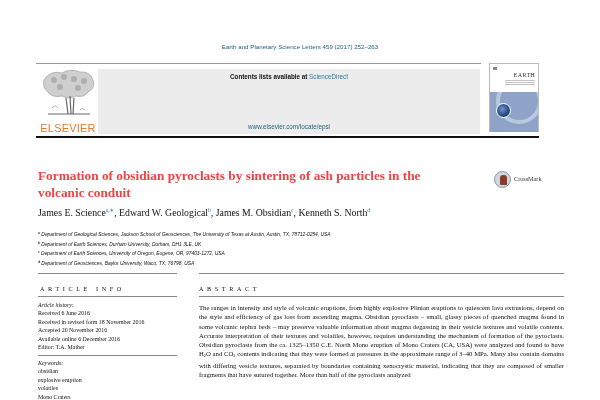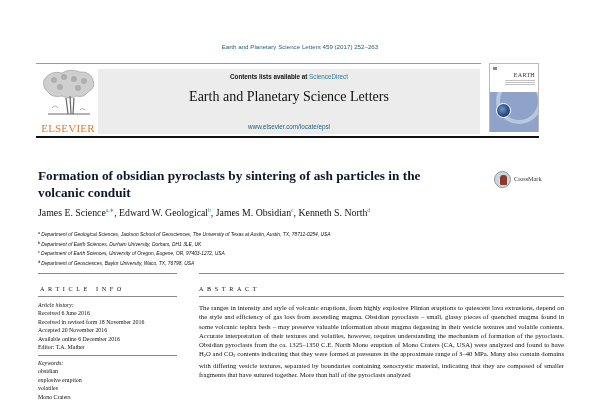--- a/index.html
+++ b/index.html
@@ -9,21 +9,21 @@
     .journal-ref {
       position: absolute; top: 43px; left: 0; width: 600px; text-align: center;
       font-size: 6.2px; color: #1f5f7a; font-family: "Liberation Sans", sans-serif;
     }
     .top-rule { position: absolute; top: 63px; left: 36px; width: 445px; height: 1px; background: #999; }
 
     .elsevier-logo { position: absolute; top: 68px; left: 38px; width: 60px; height: 66px; }
     .tree { position: absolute; top: 0; left: 2px; width: 56px; height: 52px; }
     .elsevier-word {
       position: absolute; bottom: 0; left: 0; width: 60px; text-align: center;
-      font-size: 11px; color: #e07a2f; letter-spacing: 0.2px; font-family: Liberation Serif, serif;
+      font-size: 11px; color: #e07a2f; letter-spacing: 0.2px; font-family: Liberation Sans, sans-serif;
     }
 
     .header-box {
       position: absolute; top: 69px; left: 98px; width: 382px; height: 65px; background: #ececec;
     }
     .contents-line {
       position: absolute; top: 4px; left: 0; width: 100%; text-align: center;
       font-size: 6.3px; font-family: "Liberation Sans", sans-serif; color: #111; font-weight: bold;
     }
     .contents-line .sd { color: #2b7a9a; font-weight: normal; }
@@ -47,21 +47,21 @@
     .cover-mini { position: absolute; top: 3px; left: 3px; width: 4px; height: 3px; background: #888; }
     .cover-bottom { position: absolute; top: 28px; left: 0; width: 100%; height: 40px; background: #8fa3c8; overflow: hidden; }
     .cover-ring { position: absolute; top: -14px; left: 6px; width: 46px; height: 46px; border-radius: 50%;
       border: 4px solid #b8c8df; }
     .cover-globe { position: absolute; top: 11px; left: 6px; width: 15px; height: 15px; border-radius: 50%;
       background: radial-gradient(circle at 40% 40%, #6f95c8 0%, #2b4d87 55%, #1c2e55 100%); border: 1px solid #fff; }
     .header-bottom-rule-full { position: absolute; top: 136px; left: 36px; width: 503px; height: 2px; background: #111; }
 
     .article-title {
       position: absolute; top: 167px; left: 38px; width: 430px;
-      font-size: 13.3px; line-height: 17px; color: #0f172a;
+      font-size: 13.3px; line-height: 17px; color: #ef4444;
     }
     .crossmark { position: absolute; top: 171px; left: 494px; width: 70px; height: 18px; }
     .crossmark-icon {
       position: absolute; top: 0; left: 0; width: 17px; height: 17px; border-radius: 50%;
       background: #cfd6dc; border: 1px solid #8a98a4;
     }
     .crossmark-icon::after {
       content: ""; position: absolute; top: 3px; left: 4.5px; width: 7px; height: 10px;
       background: #8a3b2a; border-radius: 3px 3px 1px 1px;
     }
@@ -120,21 +120,20 @@
         <circle cx="38" cy="20" r="3"></circle>
     </g>
   </svg>
   <div class="elsevier-word">ELSEVIER</div>
 </div>
 
 <div class="header-box">
   <div class="contents-line">
     <span>Contents lists available at </span><span class="sd">ScienceDirect</span>
   </div>
-  <div class="journal-title">Earth and Planetary Science Letters</div>
   <div class="journal-url">www.elsevier.com/locate/epsl</div>
 </div>
 
 <div class="cover">
   <div class="cover-top">
     <div class="cover-mini"></div>
     <div class="cover-title">EARTH</div>
     <div class="cover-sub"></div>
   </div>
   <div class="cover-bottom">

